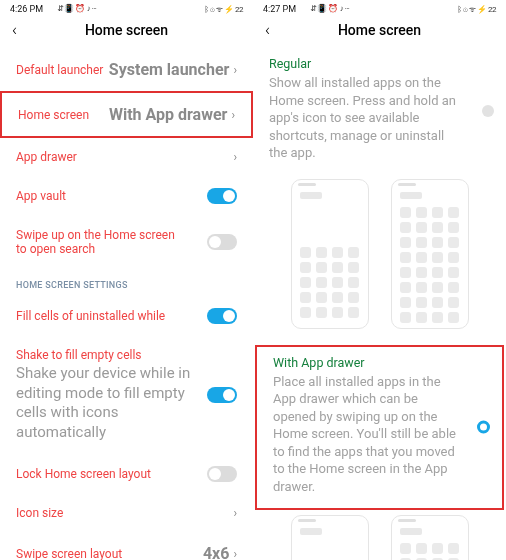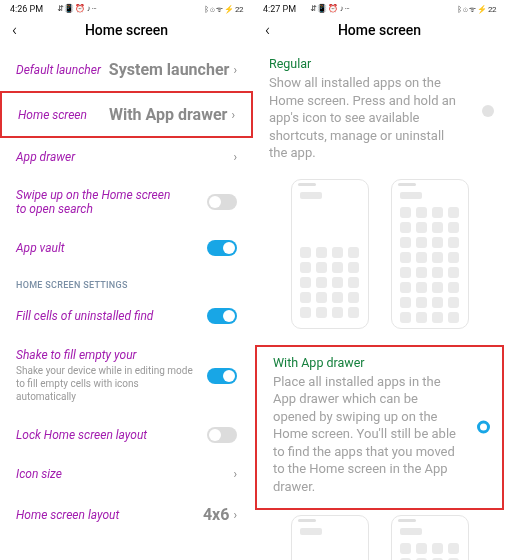--- a/index.html
+++ b/index.html
@@ -47,26 +47,26 @@
   font-weight: 500;
 }
 .row {
   display: flex;
   align-items: center;
   justify-content: space-between;
   padding: 12px 16px;
   font-size: 12px;
   cursor: pointer;
 }
-.row-label { color: #a21caf; font-style: italic; }
+.row-label { color: #ef4444; }
 .row-value { color: #8a8a8a; font-size: 16px; font-weight: bold; }
 .row-chevron { color: #8a8a8a; font-size: 12px; margin-left: 4px; }
 .row-right { display: flex; align-items: center; }
 .row-sub {
-  font-size: 10px;
+  font-size: 15px;
   color: #9a9a9a;
   line-height: 1.3;
   margin-top: 2px;
 }
 .row-stack { display: flex; flex-direction: column; flex: 1; padding-right: 10px; }
 .section-header {
   font-size: 9px;
   color: #7a8fa5;
   font-weight: 500;
   padding: 12px 16px 6px;
@@ -199,66 +199,66 @@
       <span class="row-chevron">›</span>
     </span>
   </div>
 
   <div class="row">
     <span class="row-label">App drawer</span>
     <span class="row-chevron">›</span>
   </div>
 
   <div class="row">
+    <span class="row-label">App vault</span>
+    <span class="toggle on">
+        <span class="knob"></span>
+      </span>
+  </div>
+
+  <div class="row">
     <span class="row-label" style="max-width:160px">Swipe up on the Home screen to open search</span>
     <span class="toggle off">
         <span class="knob"></span>
       </span>
   </div>
 
-  <div class="row">
-    <span class="row-label">App vault</span>
+  <div class="section-header">HOME SCREEN SETTINGS</div>
+
+  <div class="row">
+    <span class="row-label">Fill cells of uninstalled while</span>
     <span class="toggle on">
         <span class="knob"></span>
       </span>
   </div>
 
-  <div class="section-header">HOME SCREEN SETTINGS</div>
-
-  <div class="row">
-    <span class="row-label">Fill cells of uninstalled find</span>
-    <span class="toggle on">
-        <span class="knob"></span>
-      </span>
-  </div>
-
   <div class="row">
     <div class="row-stack">
-      <span class="row-label">Shake to fill empty your</span>
+      <span class="row-label">Shake to fill empty cells</span>
       <span class="row-sub">Shake your device while in editing mode to fill empty cells with icons automatically</span>
     </div>
     <span class="toggle on">
         <span class="knob"></span>
       </span>
   </div>
 
   <div class="row">
     <span class="row-label">Lock Home screen layout</span>
     <span class="toggle off">
         <span class="knob"></span>
       </span>
   </div>
 
   <div class="row">
     <span class="row-label">Icon size</span>
     <span class="row-chevron">›</span>
   </div>
 
   <div class="row">
-    <span class="row-label">Home screen layout</span>
+    <span class="row-label">Swipe screen layout</span>
     <span class="row-right">
       <span class="row-value">4x6</span>
       <span class="row-chevron">›</span>
     </span>
   </div>
 </div>
 
 <div class="phone">
   <div class="status-bar">
     <div class="status-left">

